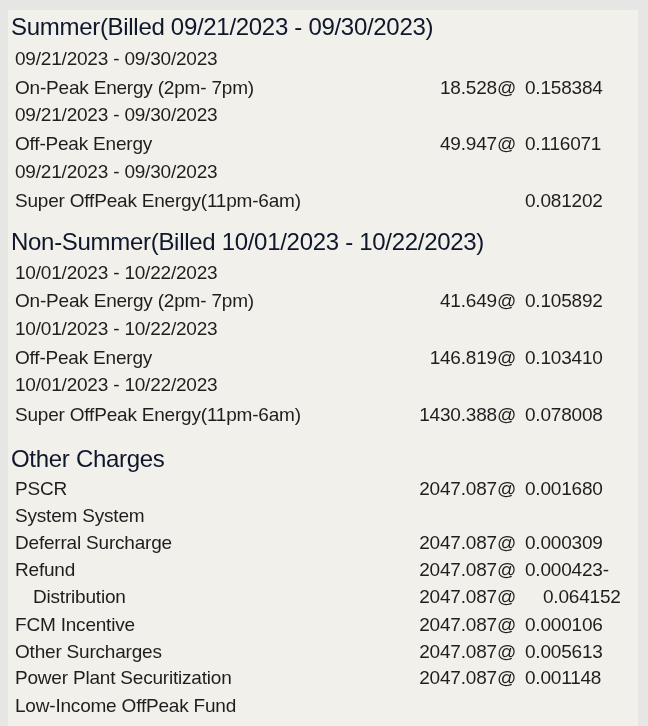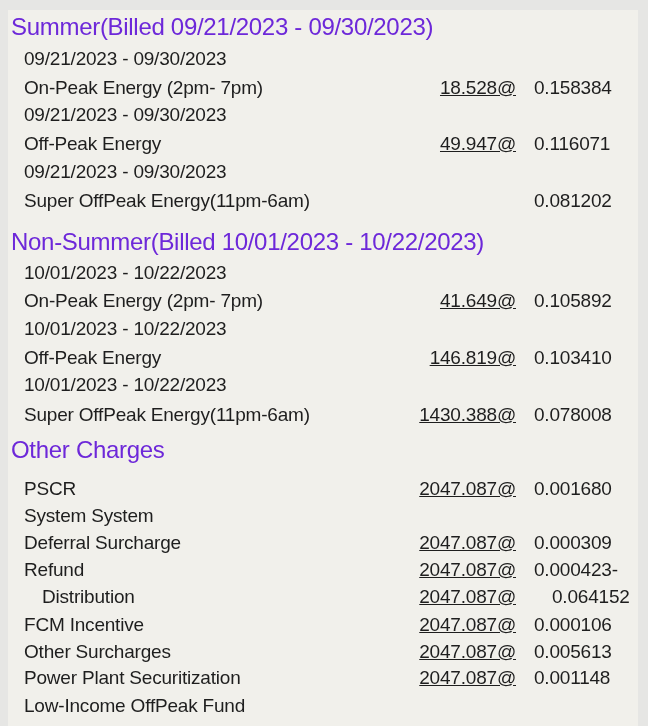--- a/index.html
+++ b/index.html
@@ -22,40 +22,39 @@
       width: 630px;
       height: 716px;
       background: #f1f0eb;
     }
     .section-title {
       position: absolute;
       left: 3px;
       font-size: 24px;
       letter-spacing: -0.3px;
       white-space: nowrap;
-      color: #6d28d9;
+      color: #0f172a;
     }
     .line {
       position: absolute;
-      left: 16px;
+      left: 7px;
       right: 0;
       height: 26px;
       font-size: 19px;
       letter-spacing: -0.2px;
       white-space: nowrap;
     }
     .line .label {
       position: absolute;
       left: 0;
     }
     .line .qty {
       position: absolute;
       right: 122px;
       text-align: right;
-      text-decoration: underline;
     }
     .line .rate {
       position: absolute;
       left: 510px;
     }
   </style>
 </head>
 <body>
 
 <div class="panel">
@@ -106,21 +105,21 @@
   </div>
   <div class="line" style="top:364px;">
     <span class="label">10/01/2023 - 10/22/2023</span>
   </div>
   <div class="line" style="top:394px;">
     <span class="label">Super OffPeak Energy(11pm-6am)</span>
     <span class="qty">1430.388@</span>
     <span class="rate">0.078008</span>
   </div>
 
-  <div class="section-title" style="top:426px;">Other Charges</div>
+  <div class="section-title" style="top:435px;">Other Charges</div>
 
   <div class="line" style="top:468px;">
     <span class="label">PSCR</span>
     <span class="qty">2047.087@</span>
     <span class="rate">0.001680</span>
   </div>
   <div class="line" style="top:495px;">
     <span class="label">System System</span>
   </div>
   <div class="line" style="top:522px;">

